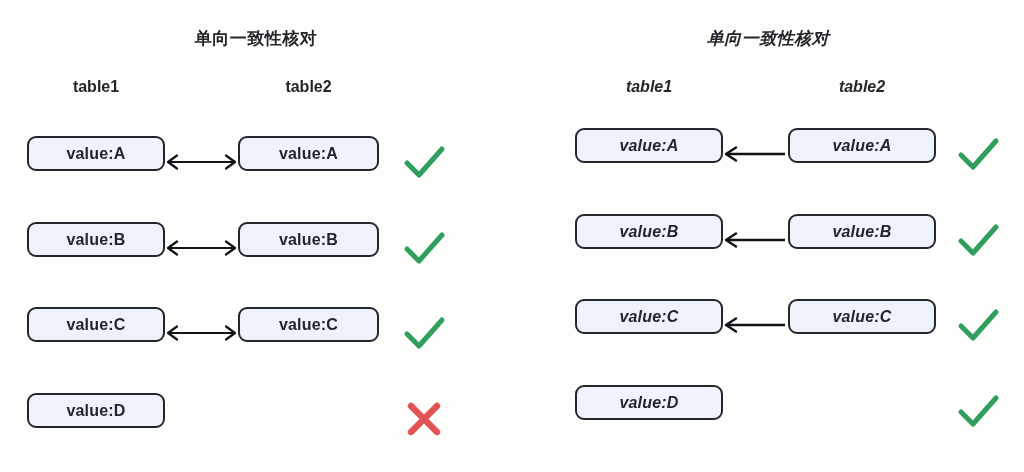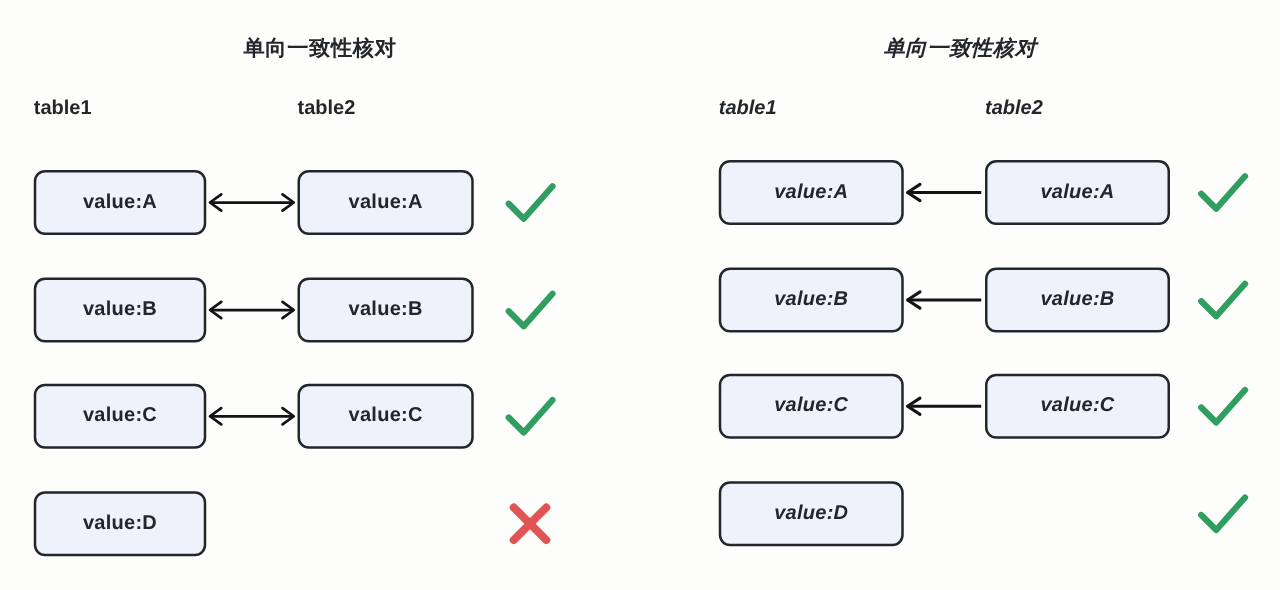--- a/index.html
+++ b/index.html
@@ -19,27 +19,28 @@
   .panel-title{
     position:absolute;top:27px;left:0;width:512px;
     text-align:center;
     font-size:17px;font-weight:bold;color:#23262b;
     letter-spacing:0.5px;
   }
 
   .col-head{
     position:absolute;top:78px;
     font-size:16px;font-weight:bold;color:#23262b;
+    text-align:center;
   }
 
   .row{position:absolute;height:52px;}
 
   .node{
     position:absolute;top:0;
-    height:52px;
+    height:35px;
     box-sizing:border-box;
     background:#eef2fa;
     border:2.5px solid #23262b;
     border-radius:9px;
     display:flex;align-items:center;justify-content:center;
     font-size:16px;font-weight:bold;color:#23262b;
     letter-spacing:0.2px;
   }
 
   .arrow{position:absolute;top:0;height:52px;}

